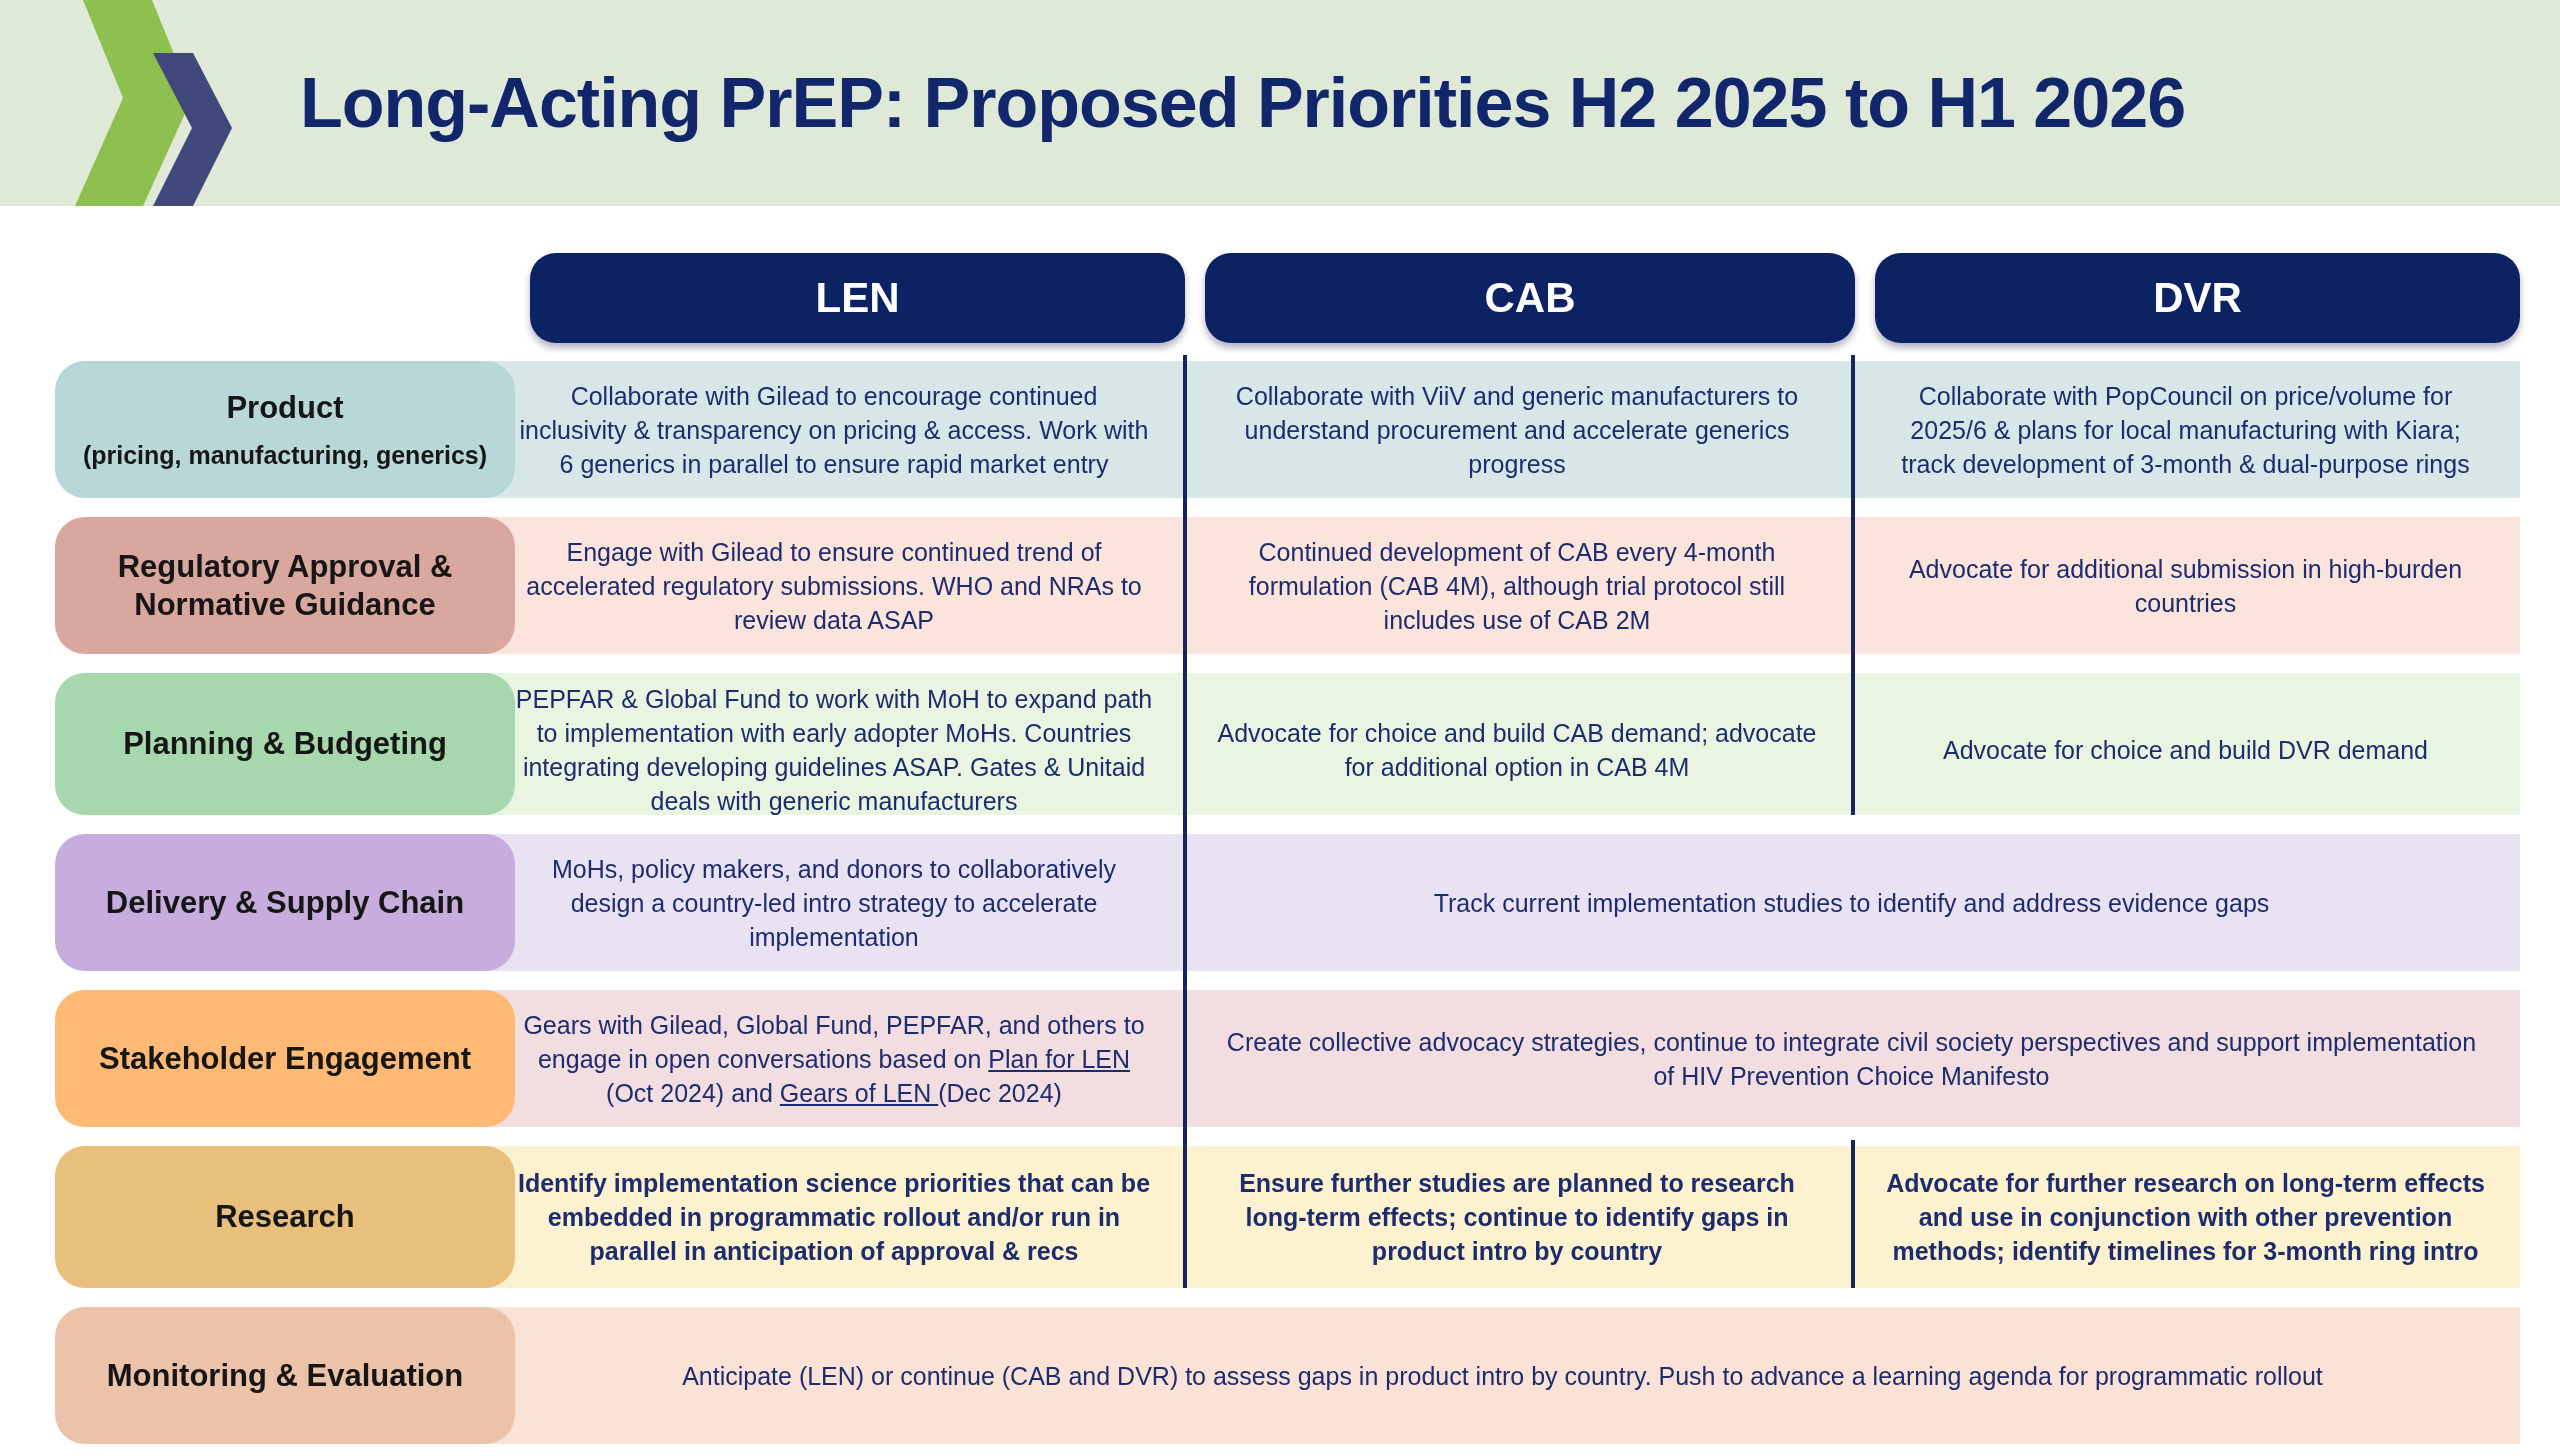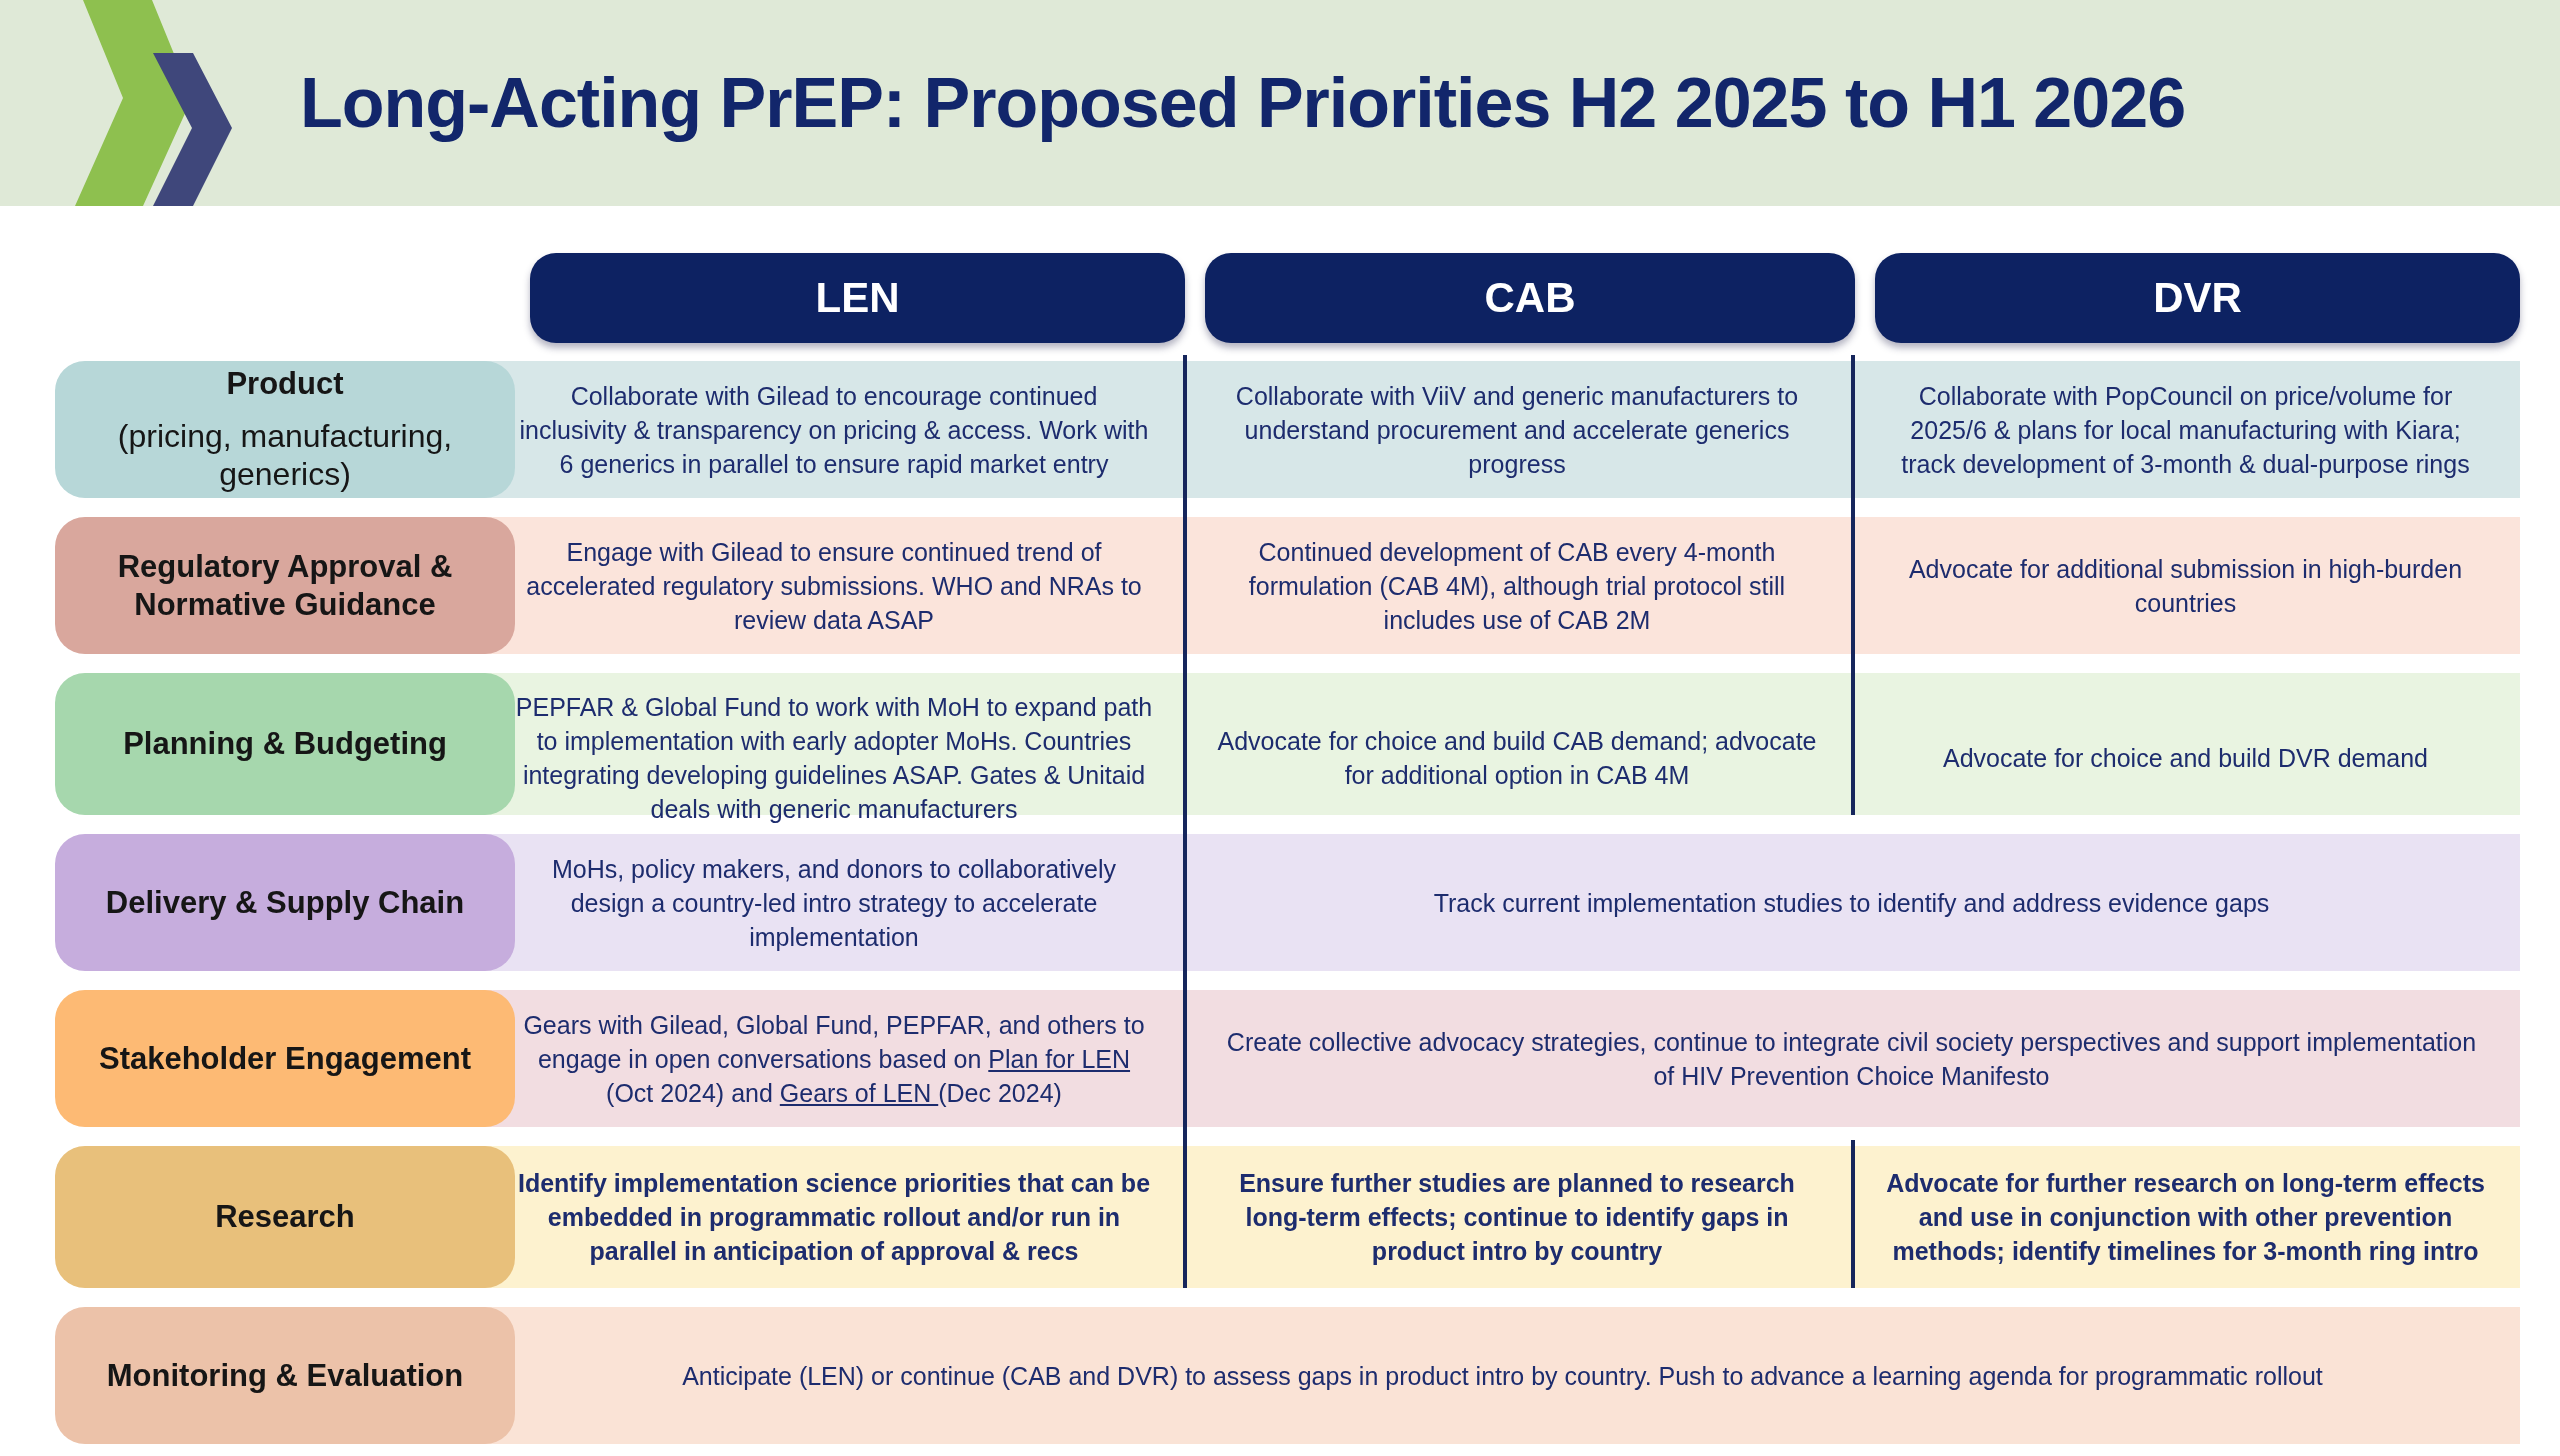--- a/index.html
+++ b/index.html
@@ -49,37 +49,37 @@
   .band-bg{
     position:absolute;left:430px;right:0;top:0;bottom:0;
     display:grid;
   }
   .cols3{grid-template-columns:698px 668px 1fr;}
   .cols2{grid-template-columns:698px 1fr;}
   .cols1{grid-template-columns:1fr;}
   .cell{
     display:flex;align-items:center;justify-content:center;
     text-align:center;
-    padding:17px 30px;
+    padding:9px 30px;
     font-size:25px;line-height:1.36;
     color:#1d2c6e;
   }
   .cell p{margin:0;}
   .link{text-decoration:underline;}
   .rlabel{
     position:absolute;left:0;top:0;bottom:0;width:460px;
     z-index:1;
     border-radius:30px;
     display:flex;flex-direction:column;align-items:center;justify-content:center;
     text-align:center;
     padding:6px 24px;box-sizing:border-box;
     color:#161616;
   }
   .rlabel-main{font-size:31px;font-weight:bold;line-height:1.22;}
-  .rlabel-sub{font-size:32px;font-weight:normal;line-height:1.2;}
+  .rlabel-sub{font-size:25px;font-weight:bold;line-height:1.2;}
   .vline{
     position:absolute;width:4px;background:#16265c;z-index:2;
   }
 </style>
 </head>
 <body>
 
 <div class="page">
 
   <header class="band">

